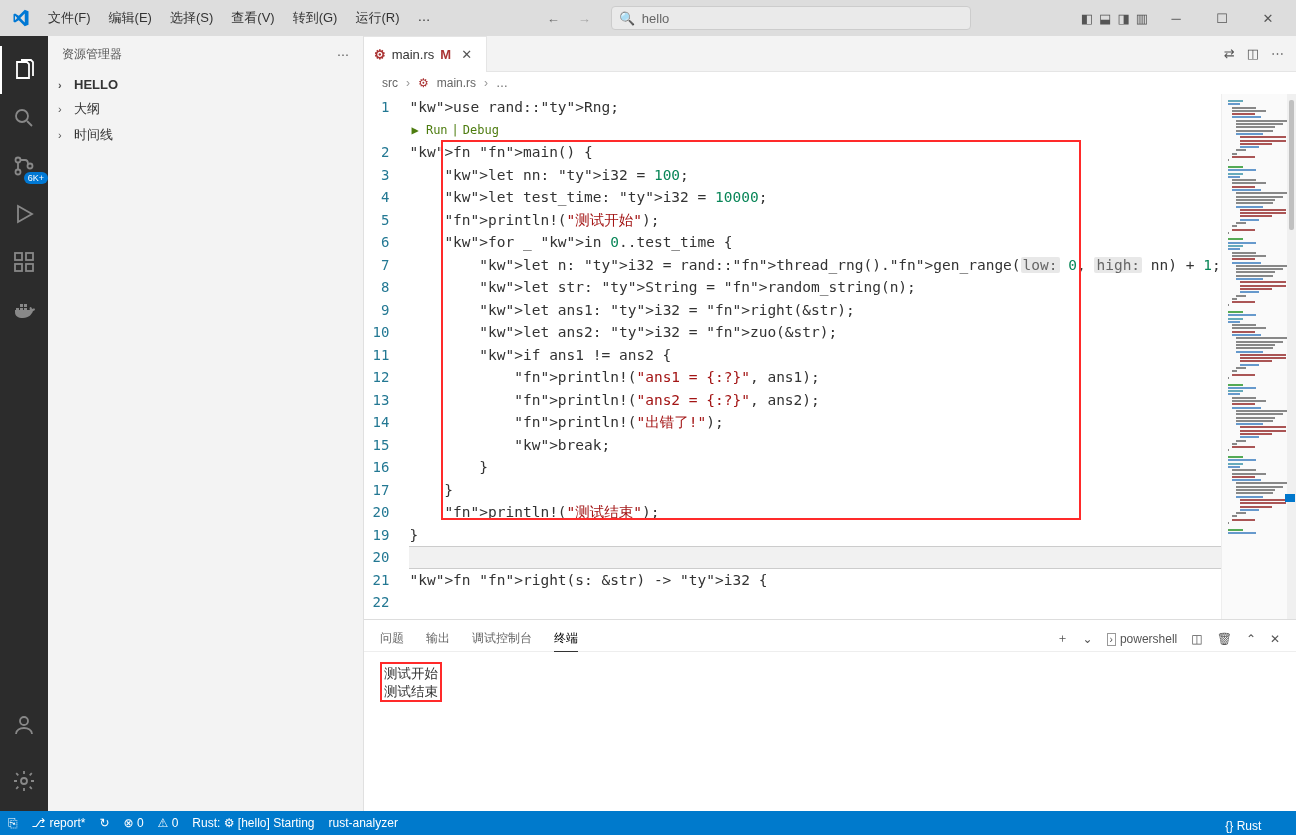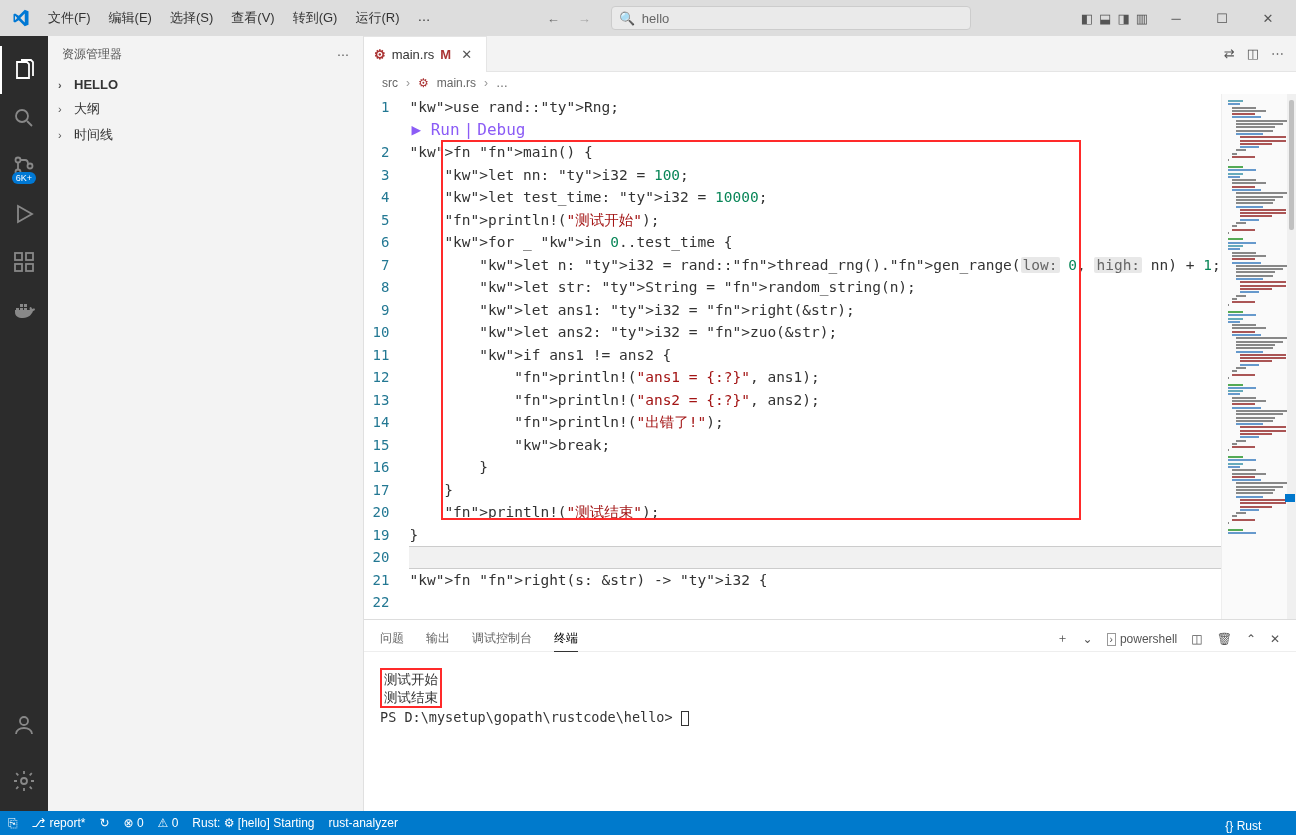--- a/index.html
+++ b/index.html
@@ -14,21 +14,21 @@
 .win-controls { display: flex; gap: 6px; align-items: center; }
 .win-btn { width: 40px; height: 30px; display: flex; align-items: center; justify-content: center; cursor: pointer; color: #555; }
 .layout-icons { display: flex; gap: 2px; margin-right: 6px; }
 .layout-icons span { padding: 4px 2px; color: #555; }
 
 .main-area { flex: 1; display: flex; overflow: hidden; }
 .activity-bar { width: 48px; background: #2c2c2c; display: flex; flex-direction: column; align-items: center; padding-top: 10px; }
 .activity-bar .ab-item { width: 48px; height: 48px; display: flex; align-items: center; justify-content: center; color: #888; cursor: pointer; position: relative; }
 .activity-bar .ab-item.active { color: #fff; border-left: 2px solid #fff; }
 .activity-bar .ab-item svg { width: 24px; height: 24px; }
-.activity-bar .badge { position: absolute; bottom: 6px; right: 12px; background: #0078d4; color: #fff; font-size: 9px; padding: 1px 4px; border-radius: 8px; text-align: center; }
+.activity-bar .badge { position: absolute; bottom: 6px; right: 0; background: #0078d4; color: #fff; font-size: 9px; padding: 1px 4px; border-radius: 8px; text-align: center; }
 .activity-bar .ab-bottom { margin-top: auto; margin-bottom: 8px; }
 
 .sidebar { width: 316px; background: #f3f3f3; border-right: 1px solid #e0e0e0; display: flex; flex-direction: column; }
 .sidebar-header { padding: 10px 14px; display: flex; justify-content: space-between; align-items: center; color: #555; font-size: 12px; }
 .sidebar-section { padding: 4px 10px; display: flex; align-items: center; gap: 4px; cursor: pointer; color: #333; font-size: 13px; }
 .sidebar-section .chev { font-size: 11px; color: #555; width: 12px; }
 .sidebar-section.bold { font-weight: 600; }
 
 .editor-area { flex: 1; display: flex; flex-direction: column; overflow: hidden; }
 .tabs { height: 36px; background: #f3f3f3; display: flex; align-items: center; border-bottom: 1px solid #e5e5e5; }
@@ -45,21 +45,21 @@
 .code-wrap { flex: 1; display: flex; overflow: hidden; position: relative; }
 .gutter { width: 58px; text-align: right; padding-right: 20px; color: #237893; font-family: Consolas, monospace; font-size: 14px; line-height: 22.5px; padding-top: 2px; }
 .gutter .ln { height: 22.5px; }
 .code { flex: 1; font-family: Consolas, monospace; font-size: 14.5px; line-height: 22.5px; position: relative; padding-top: 2px; }
 .code-line { height: 22.5px; white-space: pre; }
 .cursor-line { background: rgba(200,200,200,0.25); border: 1px solid #ccc; border-left: none; border-right: none; }
 .str { color: #a31515; }
 .num { color: #098658; }
 .cm { color: #008000; }
 .param-hint { background: #e8e8e8; color: #666; padding: 0 2px; border-radius: 2px; }
-.codelens { color: #8b5cf6; font-size: 16px; height: 22.5px; display: flex; align-items: flex-start; padding-left: 2px; }
+.codelens { color: #4d7c0f; font-size: 12px; height: 22.5px; display: flex; align-items: flex-start; padding-left: 2px; }
 .codelens .sep2 { margin: 0 4px; }
 .red-box { position: absolute; border: 2px solid #ff2a2a; pointer-events: none; }
 .minimap { width: 98px; background: #fafafa; position: relative; border-left: 1px solid #eee; }
 .minimap-content { position: absolute; top: 6px; left: 6px; right: 6px; }
 .mm-line { height: 2px; margin-bottom: 1.3px; }
 .scrollbar-track { width: 14px; background: #f0f0f0; position: relative; }
 .scrollbar-thumb { position: absolute; top: 6px; left: 2px; right: 2px; height: 130px; background: #c0c0c0; border-radius: 2px; }
 .blue-marker { position: absolute; right: 1px; width: 10px; height: 8px; background: #0077cc; }
 
 .panel { height: 192px; border-top: 1px solid #ddd; display: flex; flex-direction: column; background: #fff; }
@@ -417,22 +417,21 @@
           <span>＋</span>
           <span>⌄</span>
           <span><span style="border:1px solid #999;font-size:10px;padding:0 2px;margin-right:4px">›</span><span>powershell</span></span>
           <span>◫</span>
           <span>🗑</span>
           <span>⌃</span>
           <span>✕</span>
         </div>
       </div>
       <div class="terminal">
-        <div style="margin-top:8px"><span class="red-box-term"><span>测试开始</span><br><span>测试结束</span></span></div>
-        <div><span>PS D:\mysetup\gopath\rustcode\hello&gt; </span><span class="term-cursor"></span></div>
+        <div style="margin-top:2px"><span class="red-box-term"><span>测试开始</span><br><span>测试结束</span></span></div>
       </div>
     </div>
   </div>
 </div>
 
 <div class="status-bar">
   <span class="sb-item">⎘</span>
   <span class="sb-item">⎇ <span>report*</span></span>
   <span class="sb-item">↻</span>
   <span class="sb-item">⊗ 0</span>

